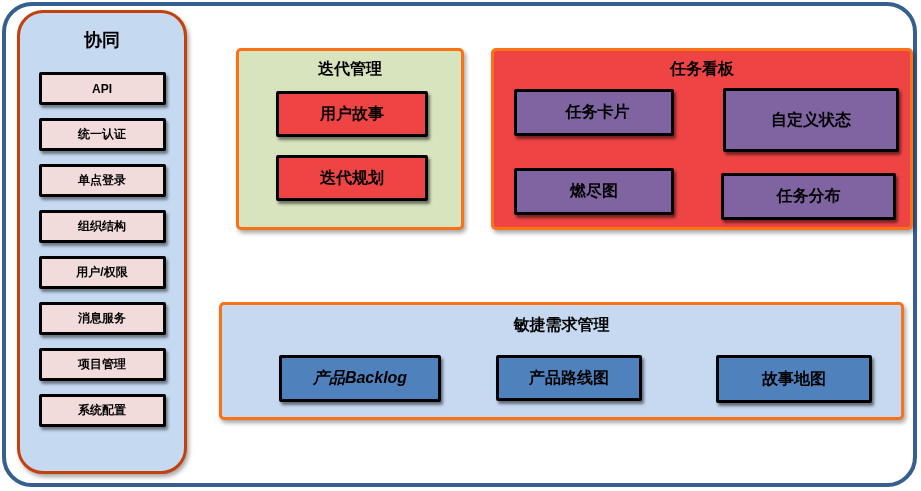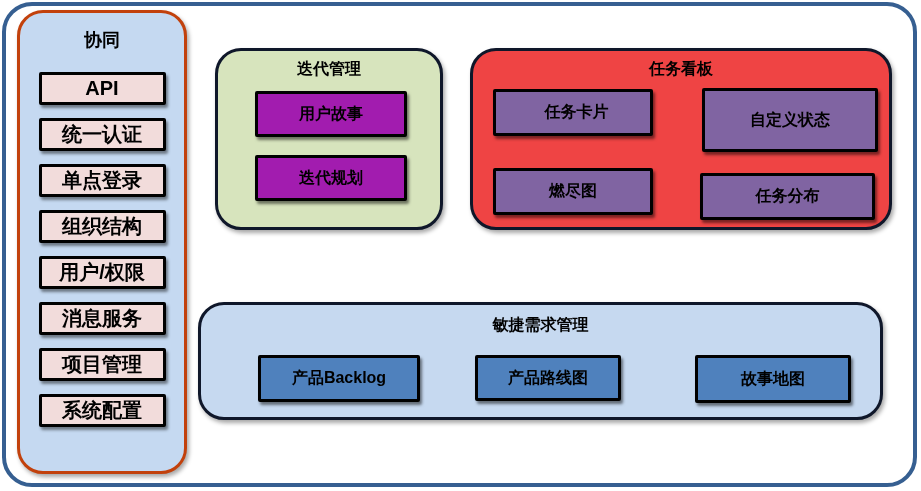--- a/index.html
+++ b/index.html
@@ -59,32 +59,33 @@
     width: 127px;
     height: 33px;
     box-sizing: border-box;
     background: #f2dcdb;
     border: 3px solid #000;
     border-radius: 2px;
     box-shadow: 2px 3px 3px rgba(0,0,0,0.45);
     display: flex;
     align-items: center;
     justify-content: center;
-    font-size: 20px;
+    font-size: 12px;
     font-weight: bold;
     color: #000;
     white-space: nowrap;
   }
   
   .group {
     position: absolute;
     box-sizing: border-box;
-    border: 3px solid #0f172a;
-    border-radius: 26px;
+    border: 3px solid #f97316;
+    border-radius: 5px;
     box-shadow: 2px 3px 4px rgba(0,0,0,0.35);
+    margin-left: 21px;
   }
   .group-title {
     position: absolute;
     top: 8px;
     left: 0;
     width: 100%;
     text-align: center;
     font-size: 16px;
     font-weight: bold;
     color: #000;
@@ -97,35 +98,35 @@
     box-shadow: 2px 3px 3px rgba(0,0,0,0.5);
     display: flex;
     align-items: center;
     justify-content: center;
     font-size: 16px;
     font-weight: bold;
     color: #000;
     white-space: nowrap;
   }
   .group-iteration { left: 215px; top: 48px; width: 228px; height: 182px; background: #d7e4bd; }
-  .group-iteration .node { background: #a21caf; }
+  .group-iteration .node { background: #ef4444; }
   .node-user-story        { left: 37px;  top: 40px;  width: 152px; height: 46px; }
   .node-iteration-plan    { left: 37px;  top: 104px; width: 152px; height: 46px; }
 
   .group-taskboard { left: 470px; top: 48px; width: 422px; height: 182px; background: #ef4444; }
   .group-taskboard .node { background: #8064a2; }
   .node-task-card         { left: 20px;  top: 38px;  width: 160px; height: 47px; padding-left: 7px; }
   .node-custom-status     { left: 229px; top: 37px;  width: 176px; height: 64px; }
   .node-burndown          { left: 20px;  top: 117px; width: 160px; height: 47px; }
   .node-task-distribution { left: 227px; top: 122px; width: 175px; height: 47px; }
 
   .group-requirements { left: 198px; top: 302px; width: 685px; height: 118px; background: #c6d9f0; }
   .group-requirements .group-title { top: 10px; }
   .group-requirements .node { background: #4f81bd; }
-  .node-product-backlog   { left: 57px;  top: 50px; width: 162px; height: 47px; }
+  .node-product-backlog   { left: 57px;  top: 50px; width: 162px; height: 47px; font-style: italic; }
   .node-product-roadmap   { left: 274px; top: 50px; width: 146px; height: 46px; }
   .node-story-map         { left: 494px; top: 50px; width: 156px; height: 48px; }
 </style>
 </head>
 <body>
 
 <div class="canvas">
   <div class="outer-frame"></div>
 
   <div class="sidebar">

